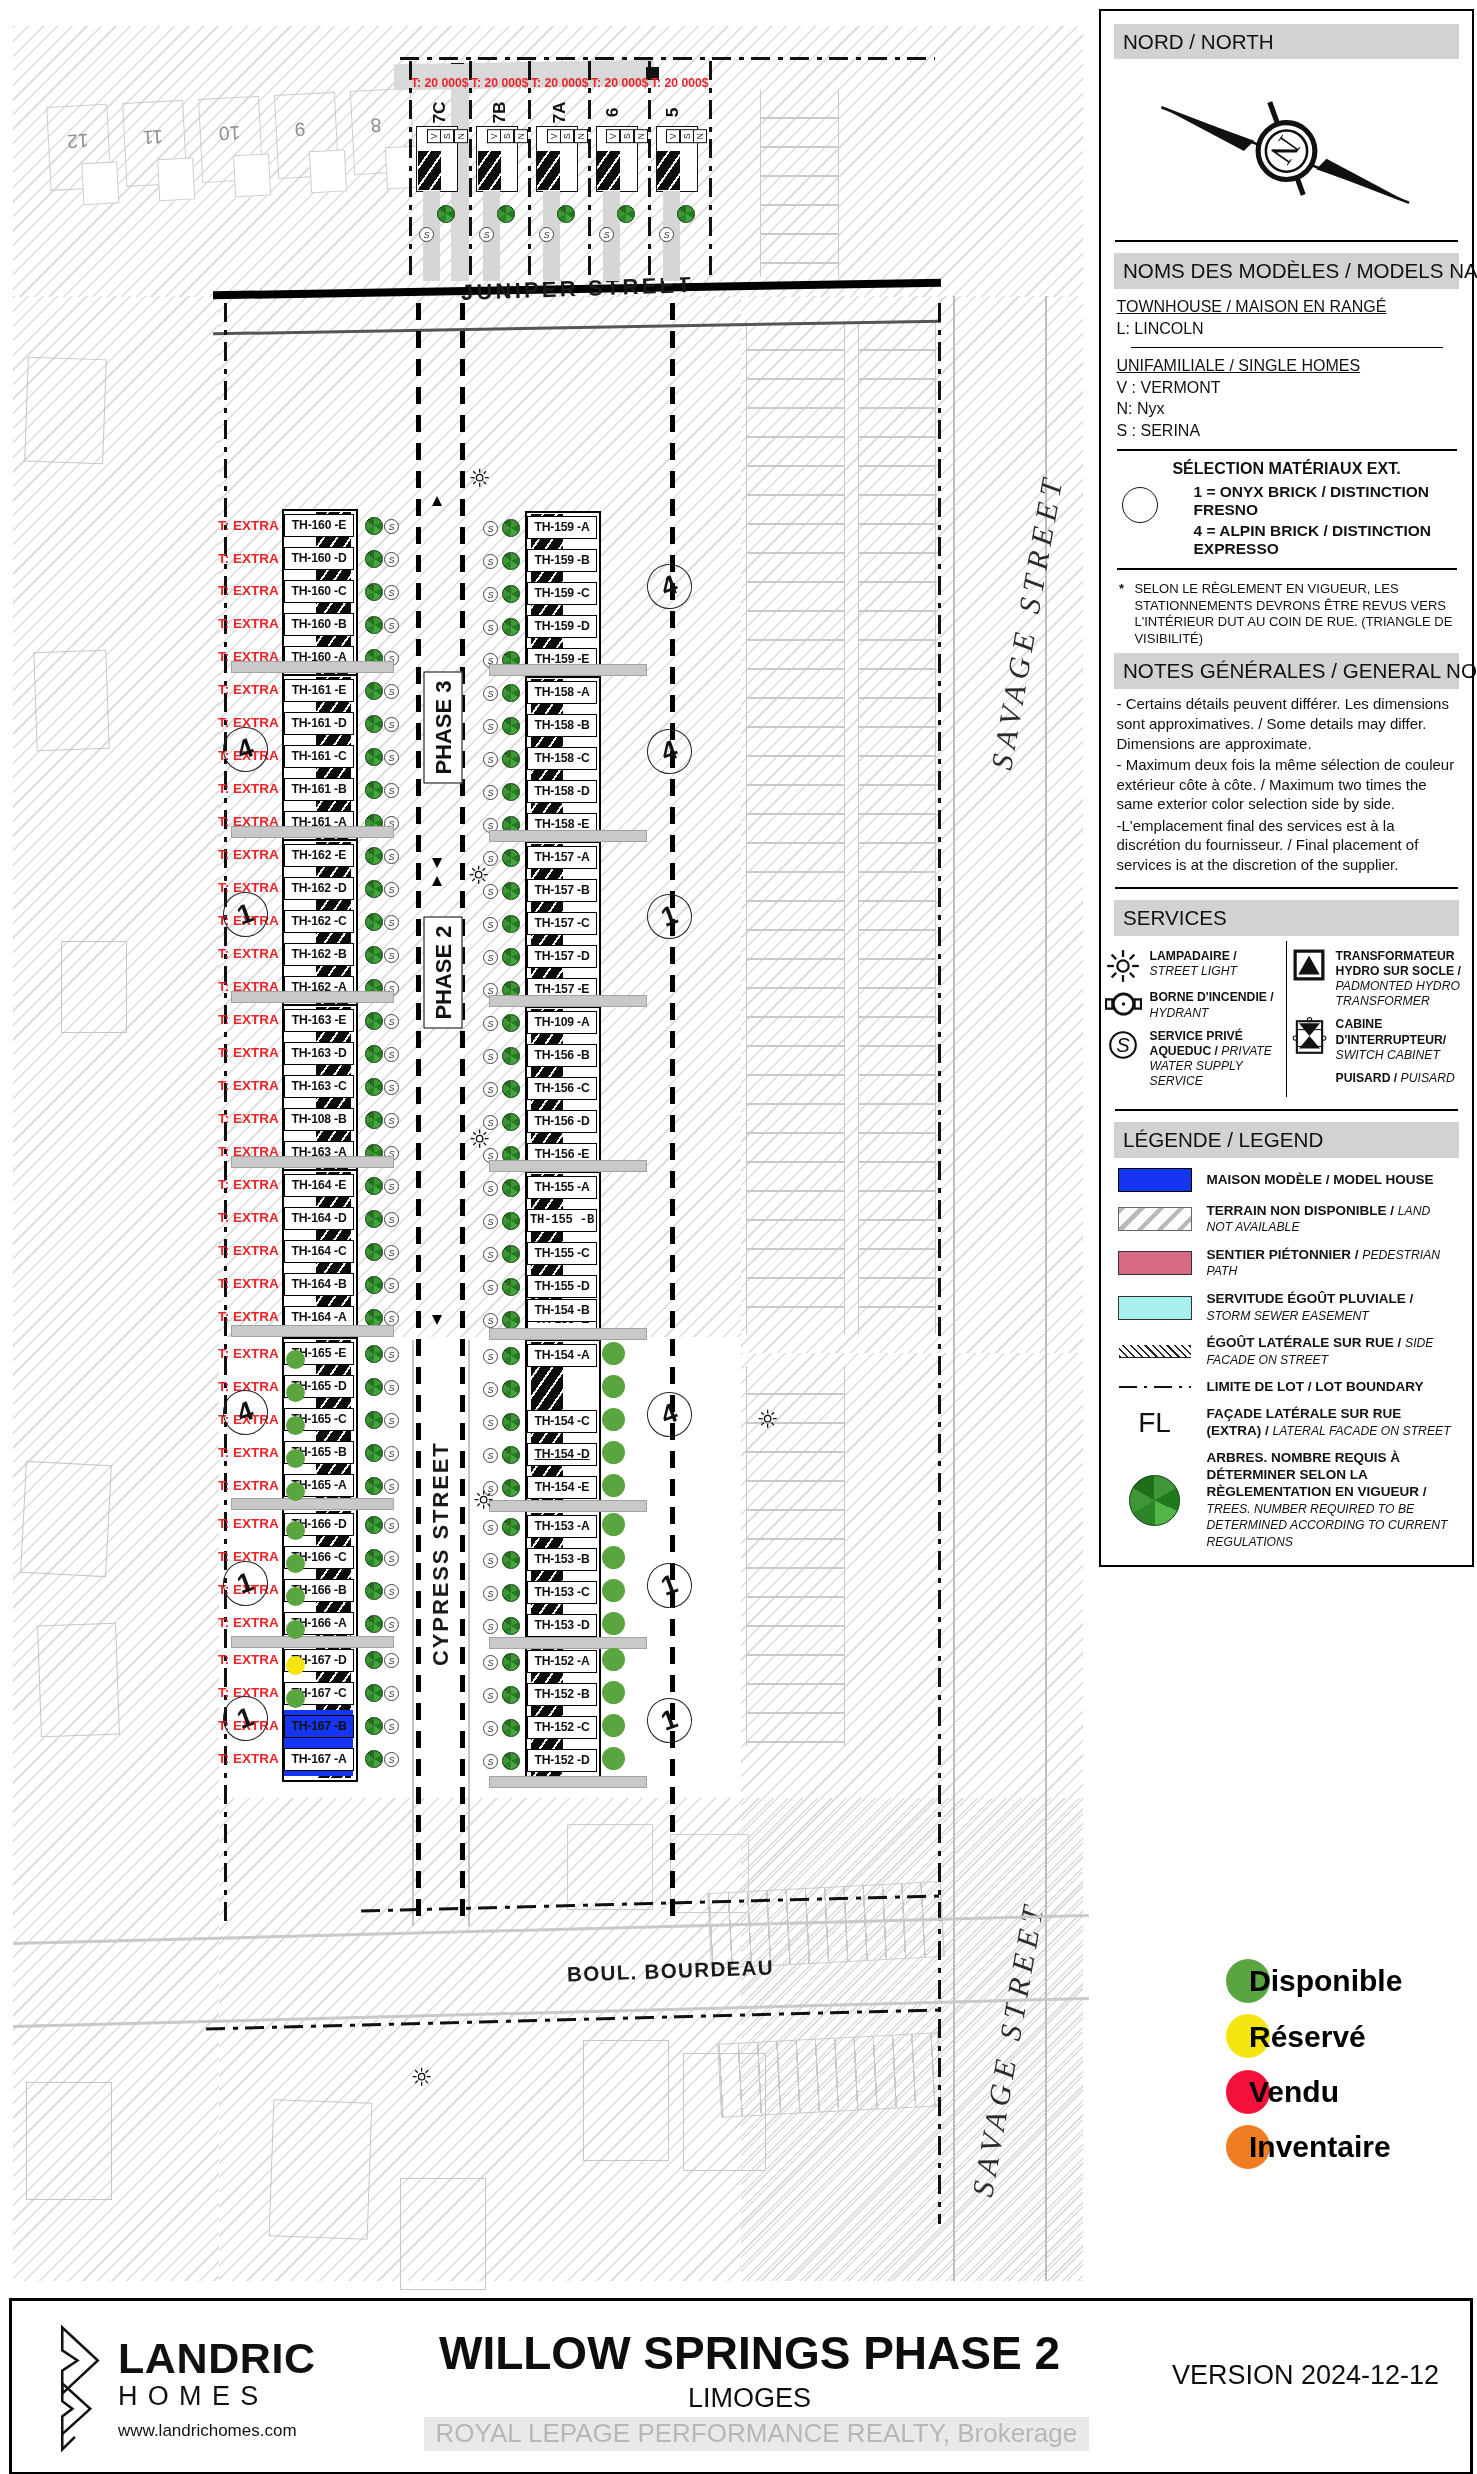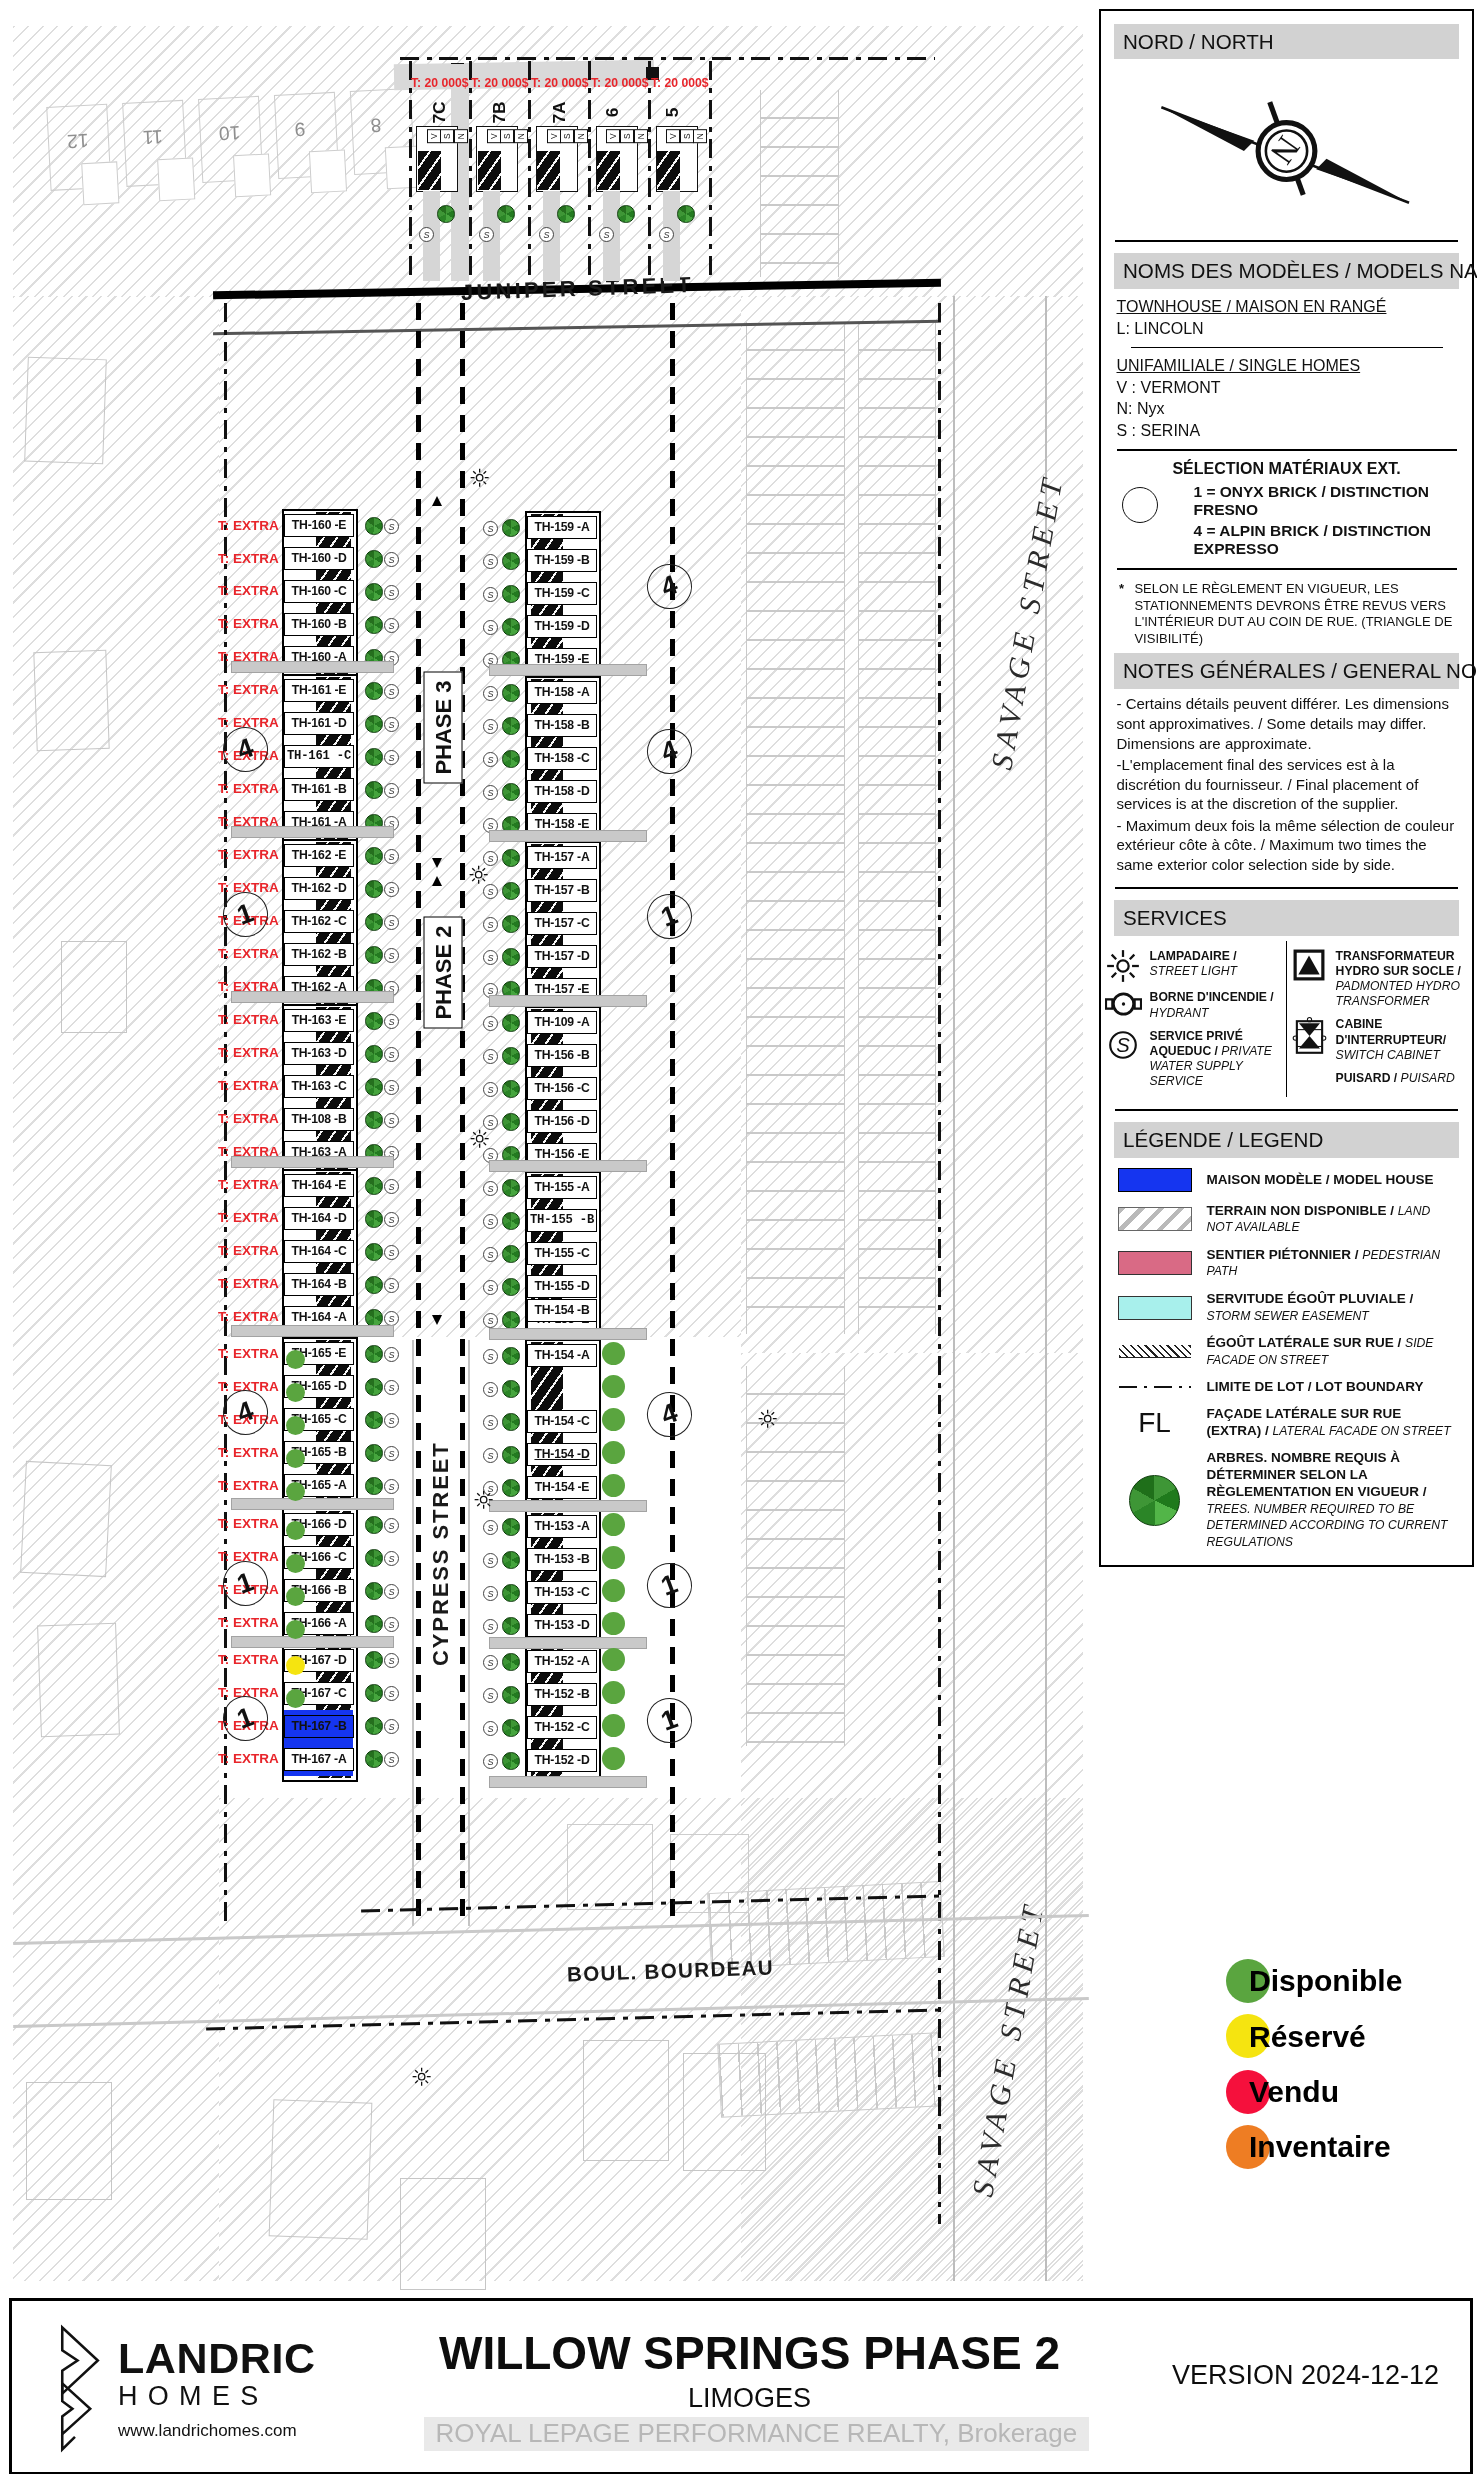--- a/index.html
+++ b/index.html
@@ -196,21 +196,21 @@
       <div class="abs group-box" style="left: 282px; top: 674px; width: 72px; height: 168px;"></div>
       <div class="abs garage" style="left: 316px; top: 677px; width: 35px; height: 165px;"></div>
       <div class="abs lot-label" style="left: 284px; top: 679px; width: 68px; height: 20.6px;">TH-161 -E</div>
       <div class="abs tree" style="left: 365px; top: 682px; width: 15.5px; height: 15.5px;"></div>
       <div class="abs scircle" style="left: 384px; top: 684px; width: 13px; height: 13px;">S</div>
       <div class="abs redlbl" style="left: 218px; top: 682px; width: 62px;">T: EXTRA</div>
       <div class="abs lot-label" style="left: 284px; top: 712px; width: 68px; height: 20.6px;">TH-161 -D</div>
       <div class="abs tree" style="left: 365px; top: 715px; width: 15.5px; height: 15.5px;"></div>
       <div class="abs scircle" style="left: 384px; top: 717px; width: 13px; height: 13px;">S</div>
       <div class="abs redlbl" style="left: 218px; top: 715px; width: 62px;">T: EXTRA</div>
-      <div class="abs lot-label" style="left: 284px; top: 745px; width: 68px; height: 20.6px; font-family: Liberation Mono, monospace;">TH-161 -C</div>
+      <div class="abs lot-label" style="left: 284px; top: 745px; width: 68px; height: 20.6px;">TH-161 -C</div>
       <div class="abs tree" style="left: 365px; top: 748px; width: 15.5px; height: 15.5px;"></div>
       <div class="abs scircle" style="left: 384px; top: 750px; width: 13px; height: 13px;">S</div>
       <div class="abs redlbl" style="left: 218px; top: 748px; width: 62px;">T: EXTRA</div>
       <div class="abs lot-label" style="left: 284px; top: 778px; width: 68px; height: 20.6px;">TH-161 -B</div>
       <div class="abs tree" style="left: 365px; top: 781px; width: 15.5px; height: 15.5px;"></div>
       <div class="abs scircle" style="left: 384px; top: 783px; width: 13px; height: 13px;">S</div>
       <div class="abs redlbl" style="left: 218px; top: 781px; width: 62px;">T: EXTRA</div>
       <div class="abs lot-label" style="left: 284px; top: 811px; width: 68px; height: 20.6px;">TH-161 -A</div>
       <div class="abs tree" style="left: 365px; top: 814px; width: 15.5px; height: 15.5px;"></div>
       <div class="abs scircle" style="left: 384px; top: 816px; width: 13px; height: 13px;">S</div>
@@ -698,22 +698,22 @@
     <div class="divider" style="margin:10.3px 0"></div>
     <div class="starnote">
       <div class="star">*</div>
       <div>SELON LE RÈGLEMENT EN VIGUEUR, LES STATIONNEMENTS DEVRONS ÊTRE REVUS VERS L'INTÉRIEUR DUT AU COIN DE RUE. (TRIANGLE DE VISIBILITÉ)</div>
     </div>
   </div>
 
   <div class="phead">NOTES GÉNÉRALES / GENERAL NOTES</div>
   <div class="pbody" id="notes-lines">
       <div class="note-line">- Certains détails peuvent différer. Les dimensions sont approximatives. / Some details may differ. Dimensions are approximate.</div>
+      <div class="note-line">- Maximum deux fois la même sélection de couleur extérieur côte à côte. / Maximum two times the same exterior color selection side by side.</div>
       <div class="note-line">-L'emplacement final des services est à la discrétion du fournisseur. / Final placement of services is at the discretion of the supplier.</div>
-      <div class="note-line">- Maximum deux fois la même sélection de couleur extérieur côte à côte. / Maximum two times the same exterior color selection side by side.</div>
     </div>
   <div class="divider"></div>
 
   <div class="phead">SERVICES</div>
   <div class="pbody svc-grid" id="services-grid">
       <div class="svc-col first">
         <div class="svc-item">
           <div class="svc-icon">
             <svg width="34" height="34" viewBox="0 0 30 30">
               <circle cx="15" cy="15" r="5" fill="none" stroke="#111" stroke-width="2"></circle>

